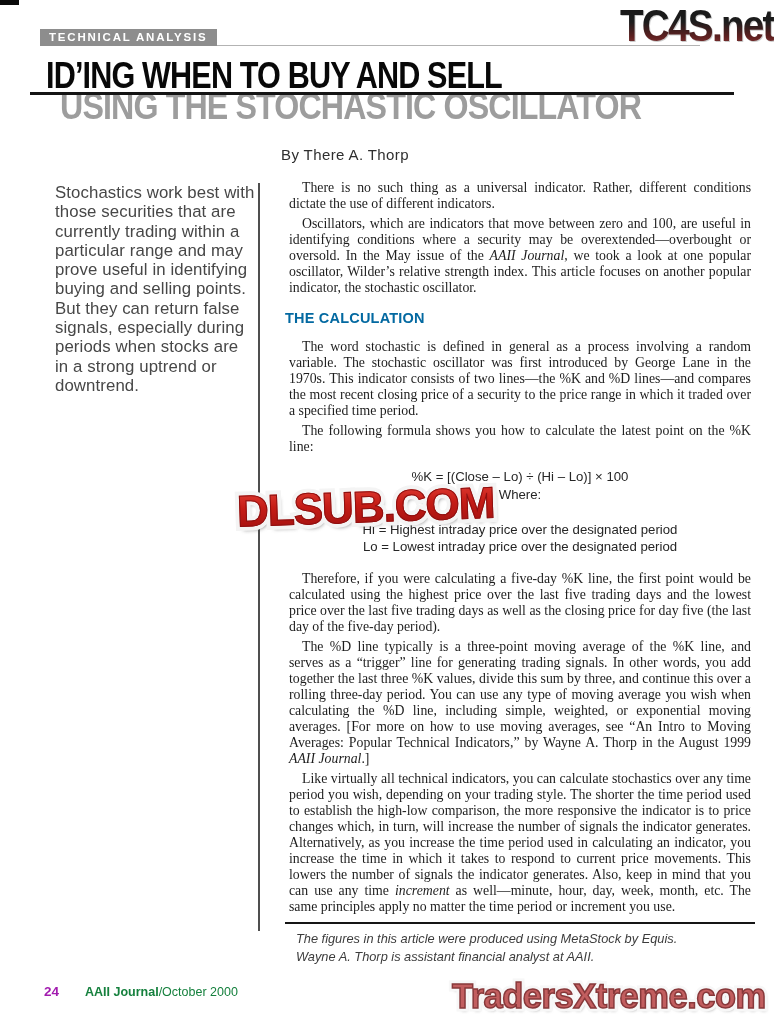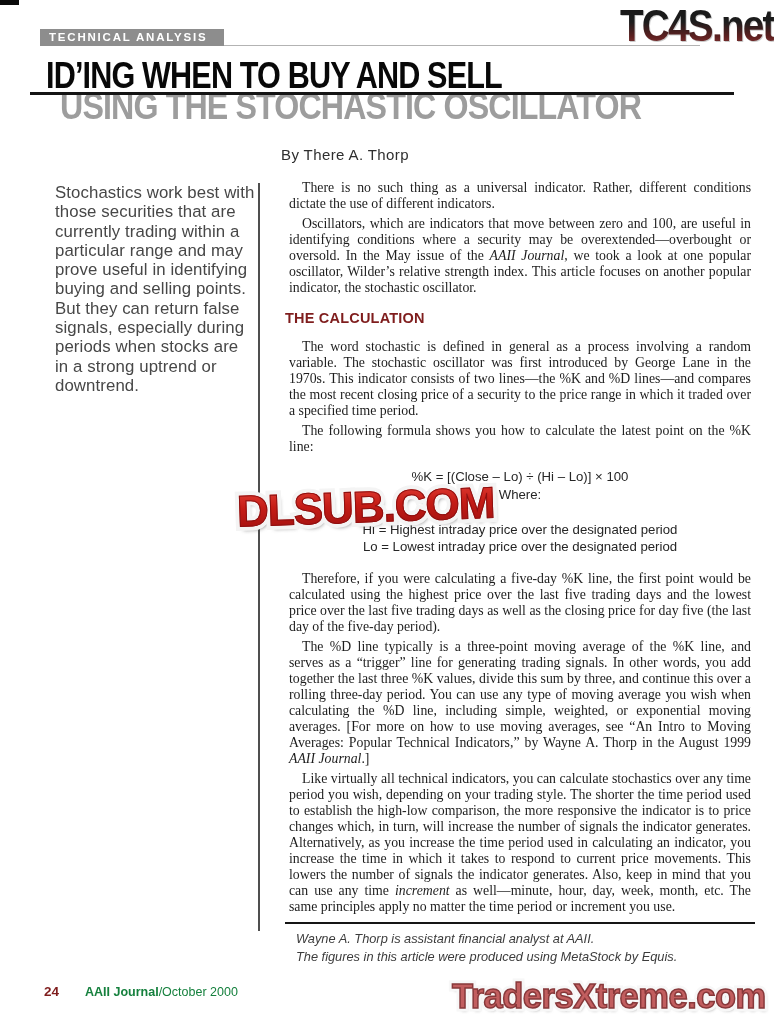--- a/index.html
+++ b/index.html
@@ -14,21 +14,21 @@
         font-weight:bold;font-size:44px;letter-spacing:-2px;white-space:nowrap;
         transform:scaleX(0.88);transform-origin:right top;
         background:linear-gradient(180deg,#161616 0%,#1d1d1d 42%,#5f2020 72%,#9c4444 100%);
         -webkit-background-clip:text;background-clip:text;color:transparent;
         filter:drop-shadow(1px 1px 0px #c9c9c9);}
 
   
   .kicker-line{position:absolute;left:41px;top:45px;width:659px;height:1px;background:#b3b3b3;}
   .kicker{position:absolute;left:40px;top:29px;background:#8d8d8d;color:#ffffff;
           font-family:"Liberation Sans",sans-serif;font-size:11.5px;font-weight:bold;
-          letter-spacing:1.8px;padding:2px 16px 3px 9px;}
+          letter-spacing:1.8px;padding:2px 9px 3px 9px;}
 
   
   .title{position:absolute;left:46px;top:55px;font-family:"Liberation Sans",sans-serif;
          font-weight:bold;font-size:36px;letter-spacing:-1px;color:#080808;white-space:nowrap;
          transform:scaleX(0.85);transform-origin:left top;}
   .subtitle{position:absolute;left:60px;top:86px;font-family:"Liberation Sans",sans-serif;
          font-weight:bold;font-size:37px;letter-spacing:-1px;color:#9d9d9d;white-space:nowrap;
          transform:scaleX(0.87);transform-origin:left top;}
   .title-rule{position:absolute;left:30px;top:92px;width:704px;height:2.5px;background:#141414;}
 
@@ -40,31 +40,31 @@
              font-family:"Liberation Sans",sans-serif;font-size:16.8px;line-height:19.3px;
              color:#474747;letter-spacing:0.1px;}
 
   .divider{position:absolute;left:258px;top:183px;width:2px;height:748px;background:#4f4f4f;}
 
   
   .article{position:absolute;left:285px;top:176px;width:470px;font-size:13.8px;
            line-height:16px;color:#1d1d1d;}
   .article p{margin:4px;text-indent:13px;text-align:justify;}
   .article .heading{font-family:"Liberation Sans",sans-serif;font-weight:bold;font-size:14.5px;
-           color:#7f1d1d;margin:14px 0 13px 0;letter-spacing:0.2px;}
+           color:#0369a1;margin:14px 0 13px 0;letter-spacing:0.2px;}
   .formula{font-family:"Liberation Sans",sans-serif;font-size:13.2px;line-height:17.5px;
            color:#262626;margin:13px 0 15px 0;text-align:center;}
   .formula .spacer{height:17.5px;}
   .foot-rule{border:none;border-top:2px solid #151515;margin:7px 0 6px 0;}
   .footnote{font-family:"Liberation Sans",sans-serif;font-style:italic;font-size:12.8px;
             line-height:18px;color:#3c3c3c;padding-left:11px;}
 
   
   .page-num{position:absolute;left:44px;top:984px;font-family:"Liberation Sans",sans-serif;
-            font-weight:bold;font-size:13.5px;color:#7f1d1d;}
+            font-weight:bold;font-size:13.5px;color:#a21caf;}
   .journal-line{position:absolute;left:85px;top:985px;font-family:"Liberation Sans",sans-serif;
             font-size:12.5px;color:#15803d;}
   .journal-line .b{font-weight:bold;}
 
   
   .wm{position:absolute;white-space:nowrap;font-family:"Liberation Sans",sans-serif;font-weight:bold;}
   .wm .back,.wm .front{display:block;}
   .wm .front{position:absolute;left:0;top:0;}
   .wm-dlsub{left:237px;top:482px;font-size:44px;letter-spacing:-1px;transform:rotate(-2deg);}
   .wm-dlsub .back{color:#d0d0d0;-webkit-text-stroke:9px #f4f4f4;
@@ -115,22 +115,22 @@
       <div>Hi = Highest intraday price over the designated period</div>
       <div>Lo = Lowest intraday price over the designated period</div>
     </div>
 
     <p>Therefore, if you were calculating a five-day %K line, the first point would be calculated using the highest price over the last five trading days and the lowest price over the last five trading days as well as the closing price for day five (the last day of the five-day period).</p>
     <p><span>The %D line typically is a three-point moving average of the %K line, and serves as a “trigger” line for generating trading signals. In other words, you add together the last three %K values, divide this sum by three, and continue this over a rolling three-day period. You can use any type of moving average you wish when calculating the %D line, including simple, weighted, or exponential moving averages. [For more on how to use moving averages, see “An Intro to Moving Averages: Popular Technical Indicators,” by Wayne A. Thorp in the August 1999 </span><i>AAII Journal</i><span>.]</span></p>
     <p><span>Like virtually all technical indicators, you can calculate stochastics over any time period you wish, depending on your trading style. The shorter the time period used to establish the high-low comparison, the more responsive the indicator is to price changes which, in turn, will increase the number of signals the indicator generates. Alternatively, as you increase the time period used in calculating an indicator, you increase the time in which it takes to respond to current price movements. This lowers the number of signals the indicator generates. Also, keep in mind that you can use any time </span><i>increment</i><span> as well—minute, hour, day, week, month, etc. The same principles apply no matter the time period or increment you use.</span></p>
 
     <hr class="foot-rule">
     <div class="footnote">
+      <div>The figures in this article were produced using MetaStock by Equis.</div>
       <div>Wayne A. Thorp is assistant financial analyst at AAII.</div>
-      <div>The figures in this article were produced using MetaStock by Equis.</div>
     </div>
   </div>
 
   <div class="wm wm-dlsub">
     <span class="back">DLSUB.COM</span>
     <span class="front">DLSUB.COM</span>
   </div>
 
   <div class="page-num">24</div>
   <div class="journal-line"><span class="b">AAII Journal</span><span>/October 2000</span></div>

